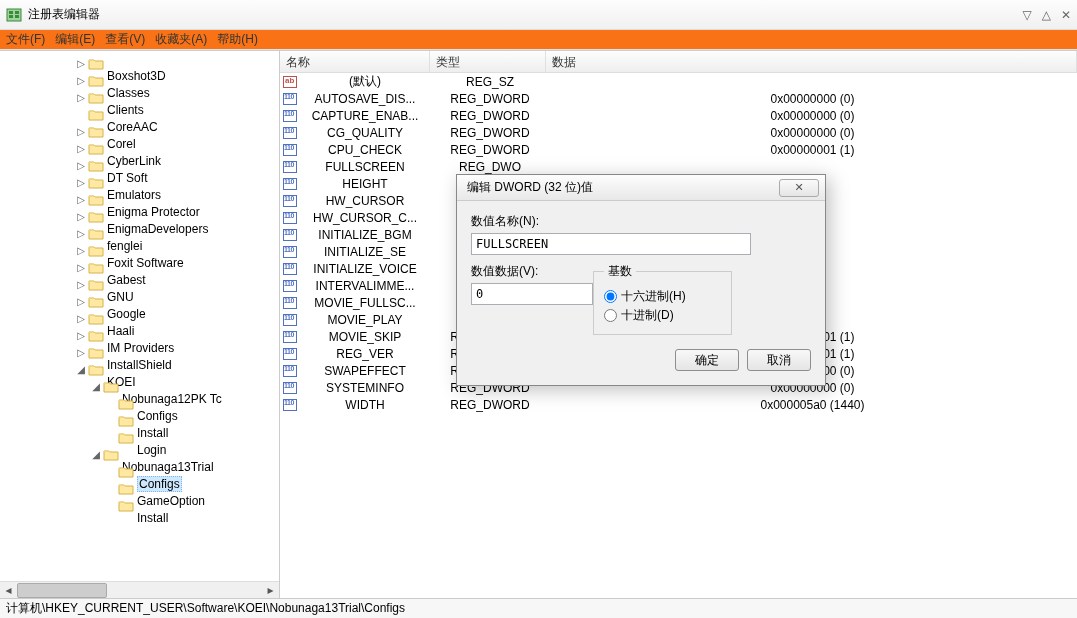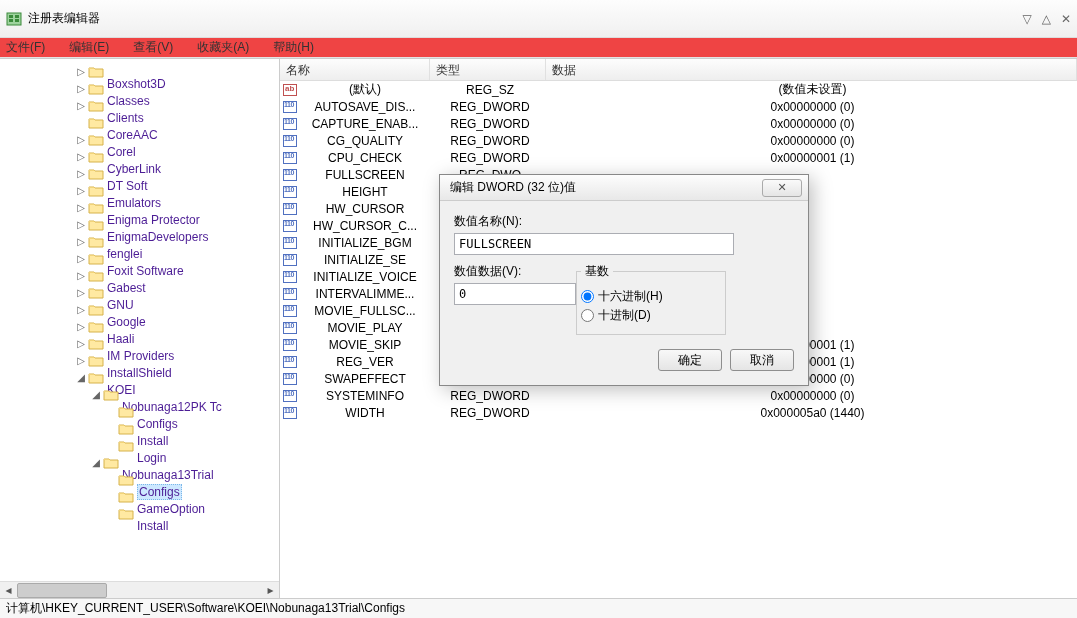--- a/index.html
+++ b/index.html
@@ -1,64 +1,64 @@
 <!DOCTYPE html>
 <html><head>
 <meta charset="utf-8">
 <style>
 * { box-sizing: border-box; margin: 0; padding: 0; font-family: "Microsoft YaHei", "Segoe UI", Tahoma, sans-serif; font-size: 12px; }
 body { background: #fff; width: 1077px; height: 618px; overflow: hidden; position: relative; }
 .window { width: 1077px; height: 618px; display: flex; flex-direction: column; background: #fff; }
-.titlebar { height: 38px; display: flex; align-items: center; padding: 5px 6px; background: linear-gradient(#fdfdfd, #f0f0f0); border-bottom: 1px solid #ddd; justify-content: space-between; }
+.titlebar { height: 30px; display: flex; align-items: center; padding: 5px 6px; background: linear-gradient(#fdfdfd, #f0f0f0); border-bottom: 1px solid #ddd; justify-content: space-between; }
 .titlebar .left { display: flex; align-items: center; gap: 6px; }
 .titlebar .controls { display: flex; gap: 10px; color: #666; }
 .titlebar .controls span { cursor: default; font-family: "Segoe UI Symbol", sans-serif; }
-.menubar { height: 20px; display: flex; align-items: center; padding: 0 6px; gap: 24px; background: #ef4444; border-bottom: 1px solid #e3e3e3; color: #333; }
+.menubar { height: 20px; display: flex; align-items: center; padding: 0 6px; gap: 10px; background: #f97316; border-bottom: 1px solid #e3e3e3; color: #333; }
 .menubar span { cursor: default; }
 .content { flex: 1; display: flex; border-top: 1px solid #ccc; min-height: 0; }
 .tree-pane { width: 280px; border-right: 1px solid #ccc; overflow: hidden; position: relative; }
 .tree { padding: 4px 0 0 0; overflow-y: auto; overflow-x: hidden; height: 527px; }
 .tree-scroll-h { position: absolute; bottom: 0; left: 0; right: 0; height: 17px; background: #f0f0f0; display: flex; align-items: center; border-top: 1px solid #ddd; }
 .tree-scroll-h .arrow { width: 17px; height: 17px; display: flex; align-items: center; justify-content: center; color: #555; background: #f0f0f0; }
 .tree-scroll-h .track { flex: 1; height: 15px; background: #f0f0f0; position: relative; }
 .tree-scroll-h .thumb { position: absolute; left: 0; width: 90px; height: 15px; background: #cdcdcd; border: 1px solid #aaa; border-radius: 2px; }
 .tree-row { display: flex; align-items: center; height: 17px; white-space: nowrap; cursor: default; padding-left: 75px; }
 .tree-row .expander { width: 12px; text-align: center; color: #666; font-size: 10px; }
 .tree-row .folder { width: 16px; height: 14px; margin: 0 3px 0 1px; display: inline-block; }
-.tree-row .label { color: #4c1d95; margin-top: 24px; }
+.tree-row .label { color: #000000; margin-top: 24px; }
 .tree-row.lv2 { padding-left: 90px; }
 .tree-row.lv3 { padding-left: 105px; }
 .tree-row.selected .label { background: #cde8ff; border: 1px dotted #7bb7e8; padding: 0 1px; }
 .folder svg { display: block; }
 .list-pane { flex: 1; display: flex; flex-direction: column; }
 .list-header { height: 22px; display: flex; background: linear-gradient(#fdfdfd, #eeeeee); border-bottom: 1px solid #ddd; }
 .list-header .col { padding: 3px 6px; border-right: 1px solid #e0e0e0; color: #333; }
 .list-body { flex: 1; overflow: auto; }
 .list-row { display: flex; align-items: center; height: 17px; padding-left: 2px; cursor: default; text-align: center; }
 .list-row .cell { padding: 0 6px; overflow: hidden; text-overflow: ellipsis; white-space: nowrap; }
 .list-row .ic { width: 16px; display: flex; align-items: center; justify-content: center; }
 .c-name { width: 134px; }
 .c-type { width: 116px; }
 .c-data { flex: 1; }
 .ic-sz { width: 14px; height: 12px; background: #fff; border: 1px solid #c05050; display: inline-block; position: relative; }
 .ic-sz::after { content: "ab"; position: absolute; top: -1px; left: 1px; font-size: 8px; color: #c05050; font-weight: bold; }
 .ic-dw { width: 14px; height: 12px; background: #fff; border: 1px solid #5070c0; display: inline-block; position: relative; }
 .ic-dw::after { content: "110"; position: absolute; top: -1px; left: 0px; font-size: 7px; color: #5070c0; font-weight: bold; letter-spacing: -0.5px; }
 .statusbar { height: 20px; border-top: 1px solid #ccc; padding: 2px 6px; background: #f7f7f7; display: flex; align-items: center; }
 
-.dialog { position: absolute; left: 439px; top: 174px; width: 370px; background: #f0f0f0; border: 1px solid #888; box-shadow: 4px 4px 18px rgba(0,0,0,0.25); z-index: 10; }
+.dialog { position: absolute; left: 456px; top: 174px; width: 370px; background: #f0f0f0; border: 1px solid #888; box-shadow: 4px 4px 18px rgba(0,0,0,0.25); z-index: 10; }
 .dialog .dtitle { height: 26px; display: flex; align-items: center; justify-content: space-between; padding: 0 6px 0 10px; background: linear-gradient(#fdfdfd, #e8e8e8); border-bottom: 1px solid #ccc; }
 .dialog .dclose { width: 40px; height: 18px; border: 1px solid #aaa; border-radius: 3px; background: linear-gradient(#fafafa,#e5e5e5); display: flex; align-items: center; justify-content: center; color: #555; font-size: 11px; }
 .dialog .dbody { padding: 12px 14px 14px 14px; }
 .dialog .fld { margin-bottom: 8px; }
 .dialog .lbl { color: #000; margin-bottom: 3px; display: block; }
 .dialog input[type=text] { width: 280px; height: 22px; border: 1px solid #abadb3; padding: 2px 4px; background: #fff; font-family: Consolas, monospace; }
 .dialog input[type=text].narrow { width: 122px; }
 .dialog .row2 { display: flex; align-items: flex-start; }
-.dialog fieldset { border: 1px solid #ccc; padding: 6px 10px 8px 4px; width: 150px; }
+.dialog fieldset { border: 1px solid #ccc; padding: 6px 10px 8px 10px; width: 139px; }
 .dialog fieldset legend { padding: 0 4px; }
 .dialog .radio-row { display: flex; align-items: center; gap: 4px; margin: 2px 0; }
 .dialog .buttons { display: flex; justify-content: flex-end; gap: 8px; margin-top: 14px; }
 .dialog button { width: 64px; height: 22px; background: linear-gradient(#f8f8f8,#e5e5e5); border: 1px solid #8e8e8e; border-radius: 3px; cursor: default; }
 
 .regicon { width: 16px; height: 16px; display: inline-block; }
 </style>
 </head>
 <body>
 
@@ -380,21 +380,20 @@
         <div class="col c-type">类型</div>
         <div class="col c-data">数据</div>
       </div>
       <div class="list-body" id="listbody">
           <div class="list-row">
             <span class="ic">
               <span class="ic-sz"></span>
             </span>
             <span class="cell c-name">(默认)</span>
             <span class="cell c-type">REG_SZ</span>
-            <span class="cell c-data">(数值未设置)</span>
           </div>
           <div class="list-row">
             <span class="ic">
               <span class="ic-dw"></span>
             </span>
             <span class="cell c-name">AUTOSAVE_DIS...</span>
             <span class="cell c-type">REG_DWORD</span>
             <span class="cell c-data">0x00000000 (0)</span>
           </div>
           <div class="list-row">

